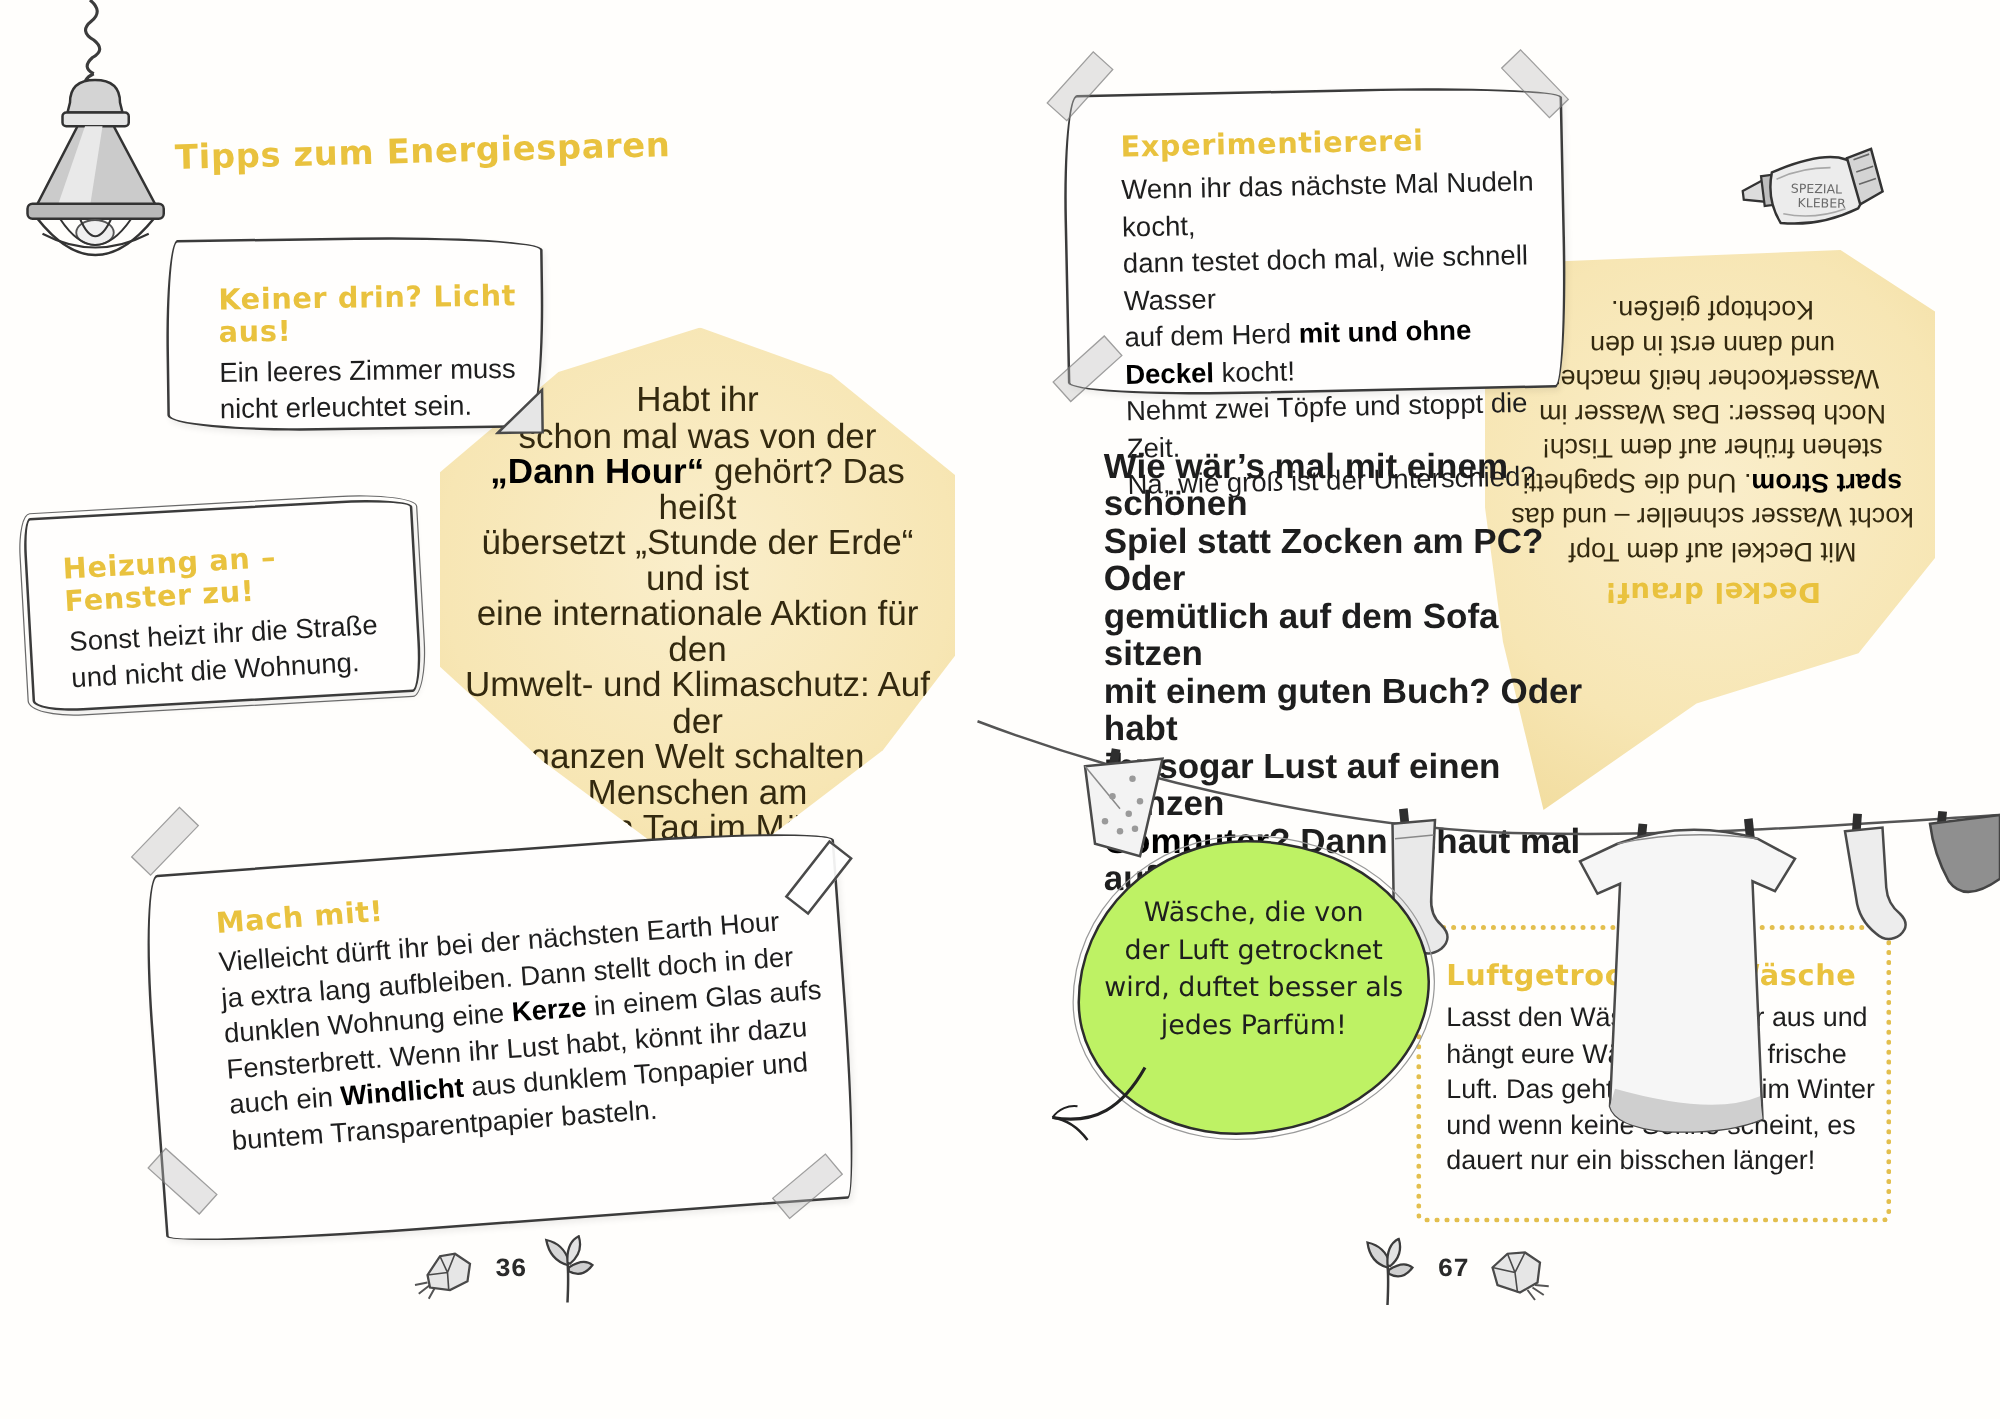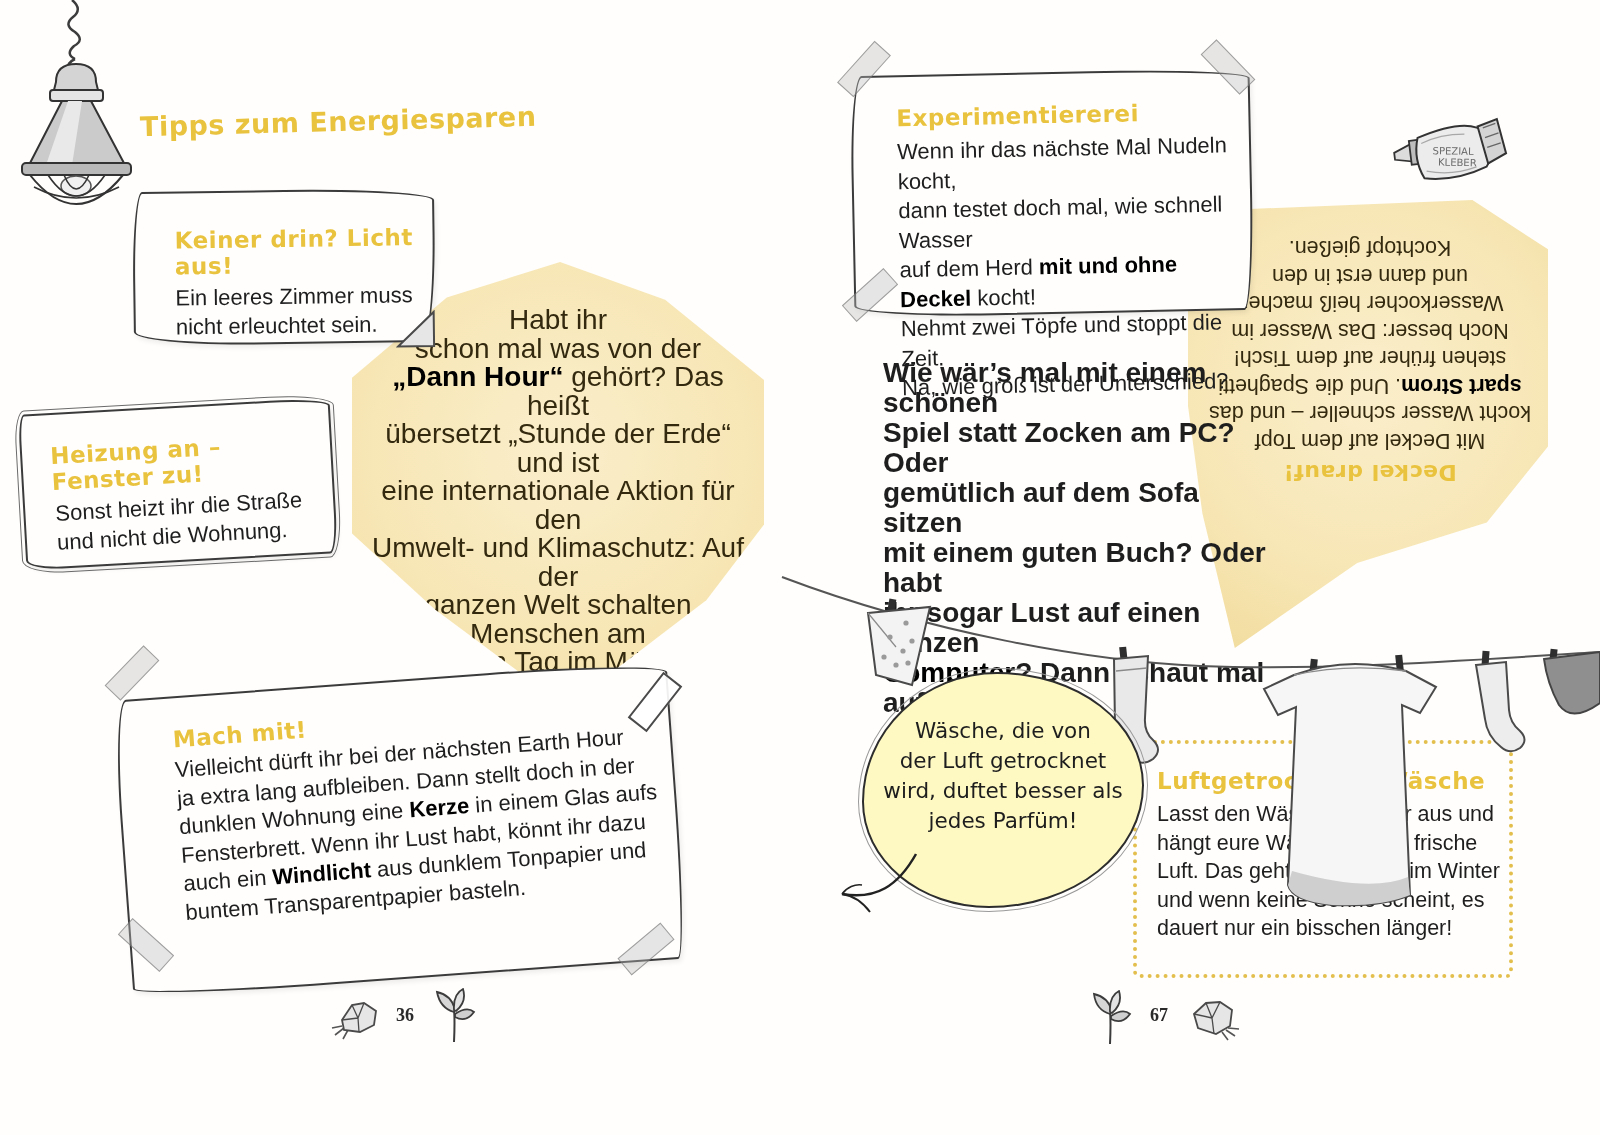--- a/index.html
+++ b/index.html
@@ -13,21 +13,21 @@
   .yh{font-family:"DejaVu Sans",sans-serif;font-weight:bold;color:#e9c23e;
       letter-spacing:0.5px;white-space:pre-line;}
   
   .bt{font-family:"Liberation Sans",sans-serif;color:#1e1e1e;white-space:pre-line;}
   .bt b{color:#000;}
   
   .blob{position:absolute;background:radial-gradient(circle at 50% 42%,#faeecb 0%,#f7e6b4 62%,#f1db9b 100%);}
   .tape{position:absolute;width:54px;height:20px;background:rgba(190,190,190,0.38);
         border:1.5px solid rgba(100,100,100,0.55);}
   .tape.white{background:rgba(255,255,255,0.92);border:2px solid #4a4a4a;}
-  .pagenum{font-family:Liberation Serif, serif;font-weight:bold;font-size:18px;color:#2a2a2a;}
+  .pagenum{font-family:Liberation Mono, monospace;font-weight:bold;font-size:21px;color:#2a2a2a;}
   svg{display:block;}
 </style>
 </head>
 <body>
 
 <div id="page">
 
   <svg class="abs" style="left:8px;top:0;" width="132" height="238" viewBox="0 0 132 238">
     <path d="M64,0 q11,9 1,17 q-10,8 2,15 q10,8 -1,14 q-9,8 1,13" fill="none" stroke="#3c3c3c" stroke-width="2.5"></path>
     <path d="M67,59 q-9,4 -7,12 q2,8 11,6 q8,-2 6,-9" fill="none" stroke="#3c3c3c" stroke-width="2.5"></path>
@@ -200,21 +200,21 @@
       <rect x="712" y="96" width="7" height="16" fill="#2e2e2e" transform="rotate(4 715 104)"></rect>
       <path d="M706,110 l30,-3 3,48 q1,13 11,21 q9,9 0,17 q-10,7 -19,-1 q-14,-11 -16,-28 z" fill="#ededed" stroke="#4a4a4a" stroke-width="2"></path>
     </g>
 
     <g>
       <rect x="780" y="94" width="7" height="15" fill="#2e2e2e" transform="rotate(6 783 100)"></rect>
       <path d="M774,104 L830,97 L830,148 Q802,168 789,150 Q777,128 774,104 Z" fill="#8f8f8f" stroke="#444" stroke-width="2"></path>
     </g>
   </svg>
 
-  <div class="abs" style="left:862px;top:672px;width:278px;height:232px;background:#fef9c3;
+  <div class="abs" style="left:862px;top:672px;width:278px;height:232px;background:#bef264;
        border:2.5px solid #2d2d2d;border-radius:48% 52% 55% 45% / 55% 48% 52% 45%;
        outline:1.5px solid #9a9a9a;outline-offset:3px;">
     <div class="bt" style="padding-top:42px;text-align:center;font-size:21.5px;line-height:30px;
          font-family:'DejaVu Sans',sans-serif;">Wäsche, die von
 der Luft getrocknet
 wird, duftet besser als
 jedes Parfüm!</div>
   </div>
   <svg class="abs" style="left:832px;top:850px;" width="92" height="72" viewBox="0 0 92 72">
     <path d="M84,4 C66,36 44,50 10,44" fill="none" stroke="#222" stroke-width="2.5"></path>

